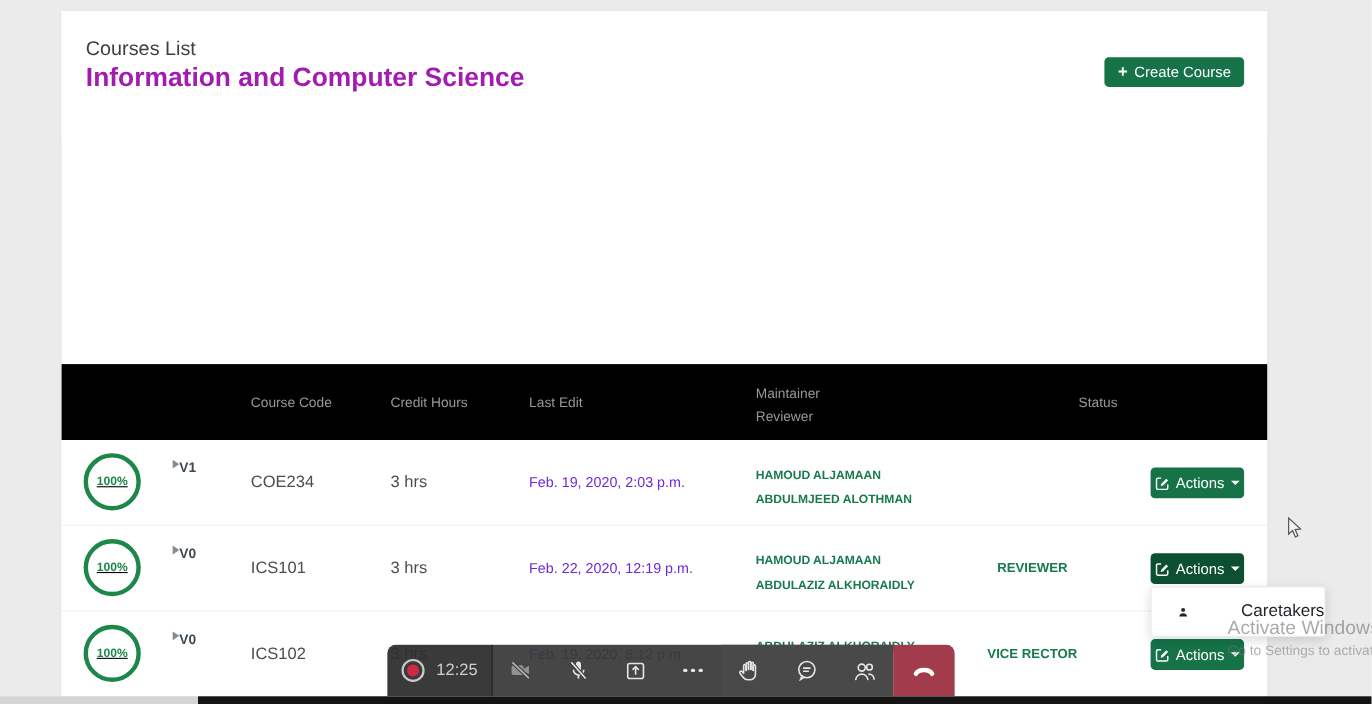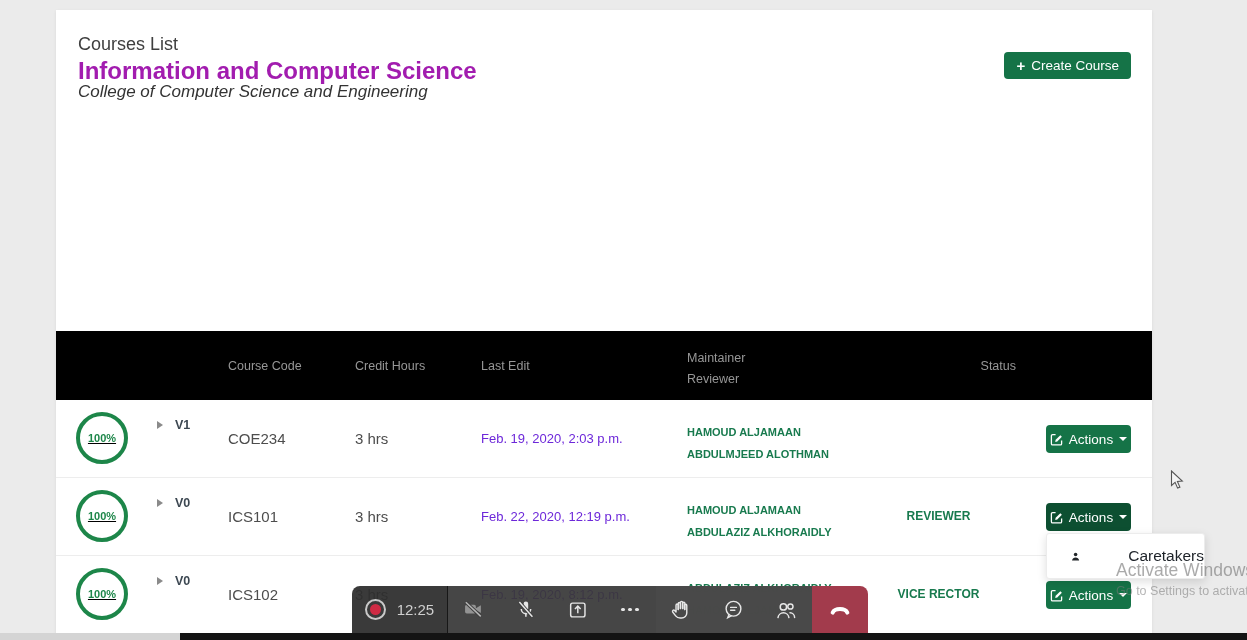--- a/index.html
+++ b/index.html
@@ -44,21 +44,21 @@
   .col-code { left:172px; } .col-credit { left:299px; } .col-edit { left:425px; }
   .col-maint { left:631px; } .col-status { left:805px; width:155px; text-align:right; }
   .th-maint { top:17px; line-height:21px; }
 
   .tbody { position:absolute; left:0; top:390px; width:100%; }
   .row { position:relative; height:78px; border-bottom:1px solid #ededed; background:#fff; }
   .progress-ring { position:absolute; left:20px; top:12px; width:52px; height:52px; border-radius:50%;
                    border:4px solid #1d8649; display:flex; align-items:center; justify-content:center;text-decoration:underline; }
   .progress-ring span { font-size:11px; font-weight:bold; color:#1d8649; }
   .ver { position:absolute; left:101px; top:18px; font-size:12.5px; font-weight:bold; color:#3d4852;
-         display:flex; align-items:center; gap:12px; cursor:pointer; }
+         display:flex; align-items:flex-start; gap:0; cursor:pointer; }
   .tri { width:0; height:0; border-top:4.5px solid transparent; border-bottom:4.5px solid transparent;
          border-left:6px solid #8a8a8a; }
   .cell { position:absolute; }
   .code { left:172px; top:30px; font-size:15px; color:#4d4d4d; }
   .credit { left:299px; top:30px; font-size:15px; color:#4d4d4d; }
   .ledit { left:425px; top:31px; font-size:13px; color:#6d28d9; }
   .maint { left:631px; top:21px; font-size:11px; font-weight:bold; color:#187a4e; line-height:22px; }
   .status { left:805px; width:155px; top:31px; text-align:center; font-size:12px; font-weight:bold; color:#187a4e; }
   .actions-btn { position:absolute; left:990px; top:25px; width:85px; height:28px; background:#157347;
                  border:none; border-radius:4px; color:#fff; font-size:13.5px; display:flex;
@@ -97,21 +97,20 @@
   .cursor { position:absolute; left:1170px; top:470px; z-index:60; pointer-events:none; }
 </style>
 </head>
 <body>
 
 <div class="card">
 
   <div class="card-header">
     <div class="breadcrumb">Courses List</div>
     <div class="page-title">Information and Computer Science</div>
-    <div class="page-subtitle">College of Computer Science and Engineering</div>
     <button class="create-btn">
       <span class="plus">+</span>
       <span>Create Course</span>
     </button>
   </div>
 
 
   <div class="thead">
     <div class="th th-single col-code">Course Code</div>
     <div class="th th-single col-credit">Credit Hours</div>

